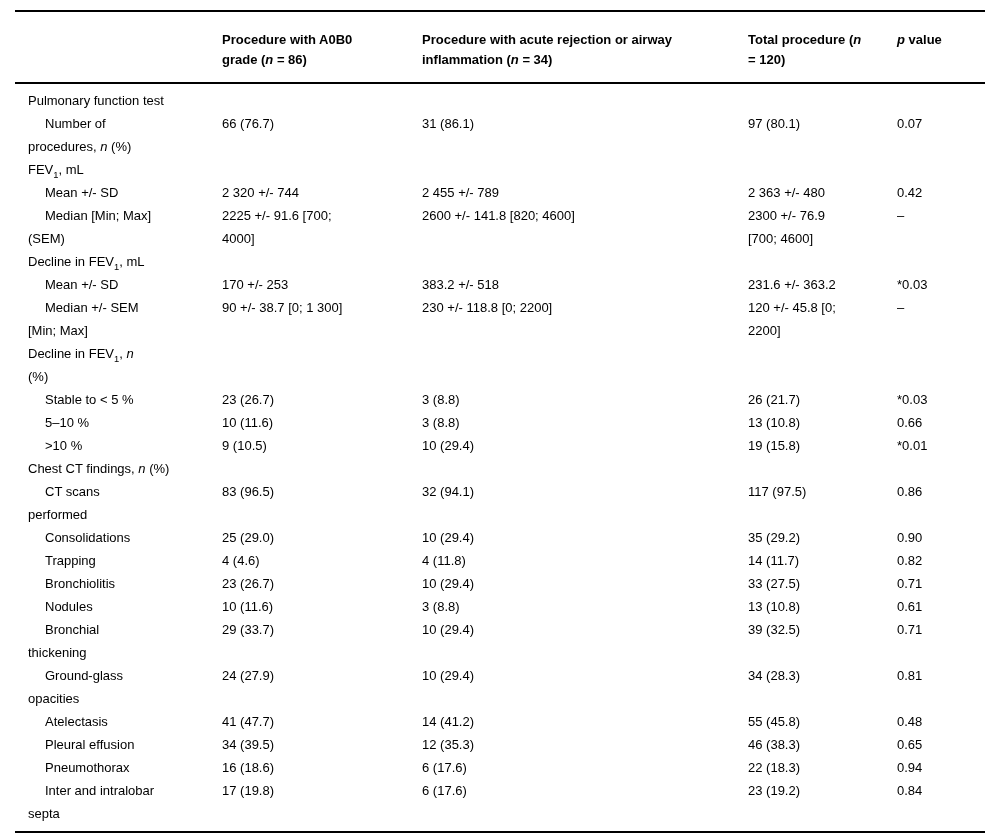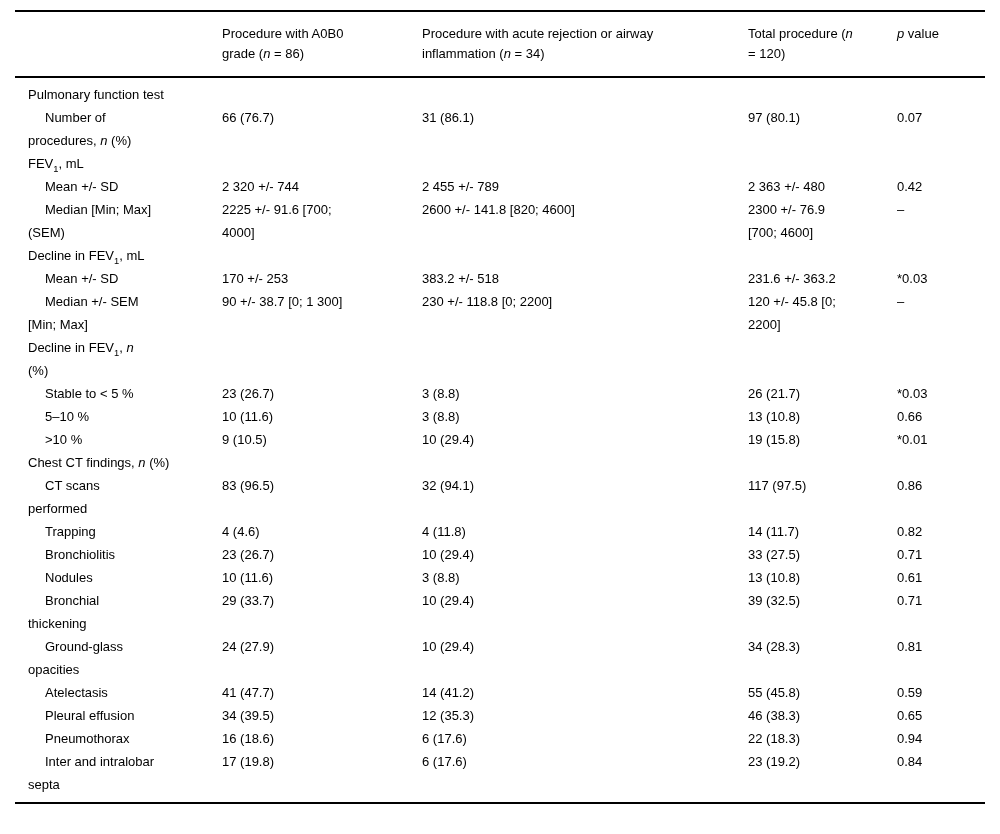--- a/index.html
+++ b/index.html
@@ -23,24 +23,24 @@
     table-layout: fixed;
     width: 970px;
     font-size: 13px;
     border-top: 2px solid #000;
     border-bottom: 2px solid #000;
   }
   thead tr {
     border-bottom: 2px solid #000;
   }
   th {
-    font-weight: normal;
+    font-weight: bold;
     text-align: left;
     vertical-align: top;
-    padding: 12px 8px 12px 0;
+    padding: 18px 8px 12px 0;
     line-height: 20px;
     white-space: pre-line;
   }
   td {
     vertical-align: top;
     padding: 0 6px 0 0;
     line-height: 23px;
     white-space: pre-line;
   }
   td.label {
@@ -185,20 +185,27 @@
         </tr>
         <tr>
           <td class="label item">CT scans
 performed</td>
           <td class="val">83 (96.5)</td>
           <td class="val">32 (94.1)</td>
           <td class="val">117 (97.5)</td>
           <td class="val">0.86</td>
         </tr>
         <tr>
+          <td class="label item">Consolidations</td>
+          <td class="val">25 (29.0)</td>
+          <td class="val">10 (29.4)</td>
+          <td class="val">35 (29.2)</td>
+          <td class="val">0.90</td>
+        </tr>
+        <tr>
           <td class="label item">Trapping</td>
           <td class="val">4 (4.6)</td>
           <td class="val">4 (11.8)</td>
           <td class="val">14 (11.7)</td>
           <td class="val">0.82</td>
         </tr>
         <tr>
           <td class="label item">Bronchiolitis</td>
           <td class="val">23 (26.7)</td>
           <td class="val">10 (29.4)</td>
@@ -226,21 +233,21 @@
           <td class="val">24 (27.9)</td>
           <td class="val">10 (29.4)</td>
           <td class="val">34 (28.3)</td>
           <td class="val">0.81</td>
         </tr>
         <tr>
           <td class="label item">Atelectasis</td>
           <td class="val">41 (47.7)</td>
           <td class="val">14 (41.2)</td>
           <td class="val">55 (45.8)</td>
-          <td class="val">0.59</td>
+          <td class="val">0.48</td>
         </tr>
         <tr>
           <td class="label item">Pleural effusion</td>
           <td class="val">34 (39.5)</td>
           <td class="val">12 (35.3)</td>
           <td class="val">46 (38.3)</td>
           <td class="val">0.65</td>
         </tr>
         <tr>
           <td class="label item">Pneumothorax</td>

